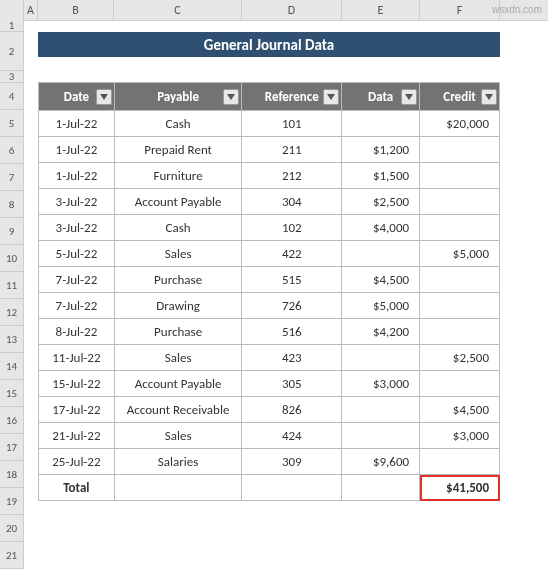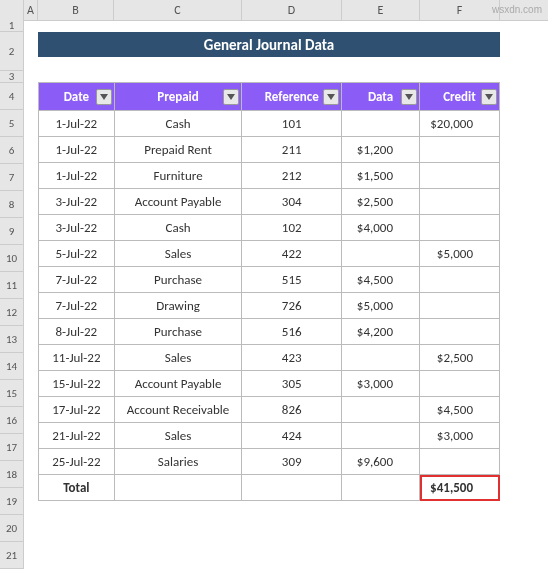--- a/index.html
+++ b/index.html
@@ -7,23 +7,23 @@
 .sheet { position: relative; }
 .col-headers { display: flex; background: #e6e6e6; border-bottom: 1px solid #ccc; }
 .corner { width: 24px; height: 20px; border-right: 1px solid #ccc; background: #e6e6e6; }
 .col-head { height: 20px; line-height: 20px; text-align: center; color: #555; border-right: 1px solid #ccc; font-size: 12px; }
 .cw-A { width: 14px; } .cw-B { width: 76px; } .cw-C { width: 128px; } .cw-D { width: 100px; } .cw-E { width: 78px; } .cw-F { width: 80px; }
 .row-headers { position: absolute; top: 20px; left: 0; }
 .row-head { width: 24px; height: 27px; line-height: 27px; text-align: center; font-size: 11px; color: #555; background: #e6e6e6; border-right: 1px solid #ccc; border-bottom: 1px solid #ccc; }
 .row-head.first { height: 12px; line-height: 12px; }
 .title-banner { position: absolute; top: 32px; left: 38px; width: 462px; height: 25px; background: #2f5070; color: #fff; font-weight: bold; font-size: 15px; display: flex; align-items: center; justify-content: center; border: 1px solid #2f5070; }
 .tbl { position: absolute; top: 82px; left: 38px; width: 462px; border-collapse: collapse; background: #fff; }
-.tbl th { background: #8b5cf6; color: #fff; font-weight: bold; font-size: 13px; padding: 6px 4px; border: 1px solid #bbb; position: relative; text-align: center; }
+.tbl th { background: #737373; color: #fff; font-weight: bold; font-size: 13px; padding: 6px 4px; border: 1px solid #bbb; position: relative; text-align: center; }
 .tbl td { border: 1px solid #bbb; padding: 5px 6px; font-size: 13px; text-align: center; }
-.tbl td.num { text-align: right; padding-right: 26px; }
+.tbl td.num { text-align: right; padding-right: 10px; }
 .tbl .total-row td { font-weight: bold; background: #fff; }
 .filter-btn { position: absolute; right: 2px; top: 50%; transform: translateY(-50%); width: 16px; height: 16px; background: #e8e8e8; border: 1px solid #999; border-radius: 2px; display: flex; align-items: center; justify-content: center; cursor: pointer; }
 .filter-btn svg { width: 8px; height: 6px; }
 .col-date { width: 76px; } .col-acct { width: 128px; } .col-ref { width: 100px; } .col-deb { width: 78px; } .col-cred { width: 80px; }
 .highlight { outline: 2px solid #e03030; outline-offset: -2px; }
 .watermark { position: absolute; right: 6px; bottom: 6px; font-size: 10px; color: #aaa; font-family: Arial; }
 </style>
 </head>
 <body>
 
@@ -70,21 +70,21 @@
       <tr>
         <th class="col-date">
           <span>Date</span>
           <span class="filter-btn">
               <svg viewBox="0 0 8 6">
                 <path d="M0 0 L8 0 L4 6 Z" fill="#555"></path>
               </svg>
             </span>
         </th>
         <th class="col-acct">
-          <span>Prepaid</span>
+          <span>Payable</span>
           <span class="filter-btn">
               <svg viewBox="0 0 8 6">
                 <path d="M0 0 L8 0 L4 6 Z" fill="#555"></path>
               </svg>
             </span>
         </th>
         <th class="col-ref">
           <span>Reference</span>
           <span class="filter-btn">
               <svg viewBox="0 0 8 6">

